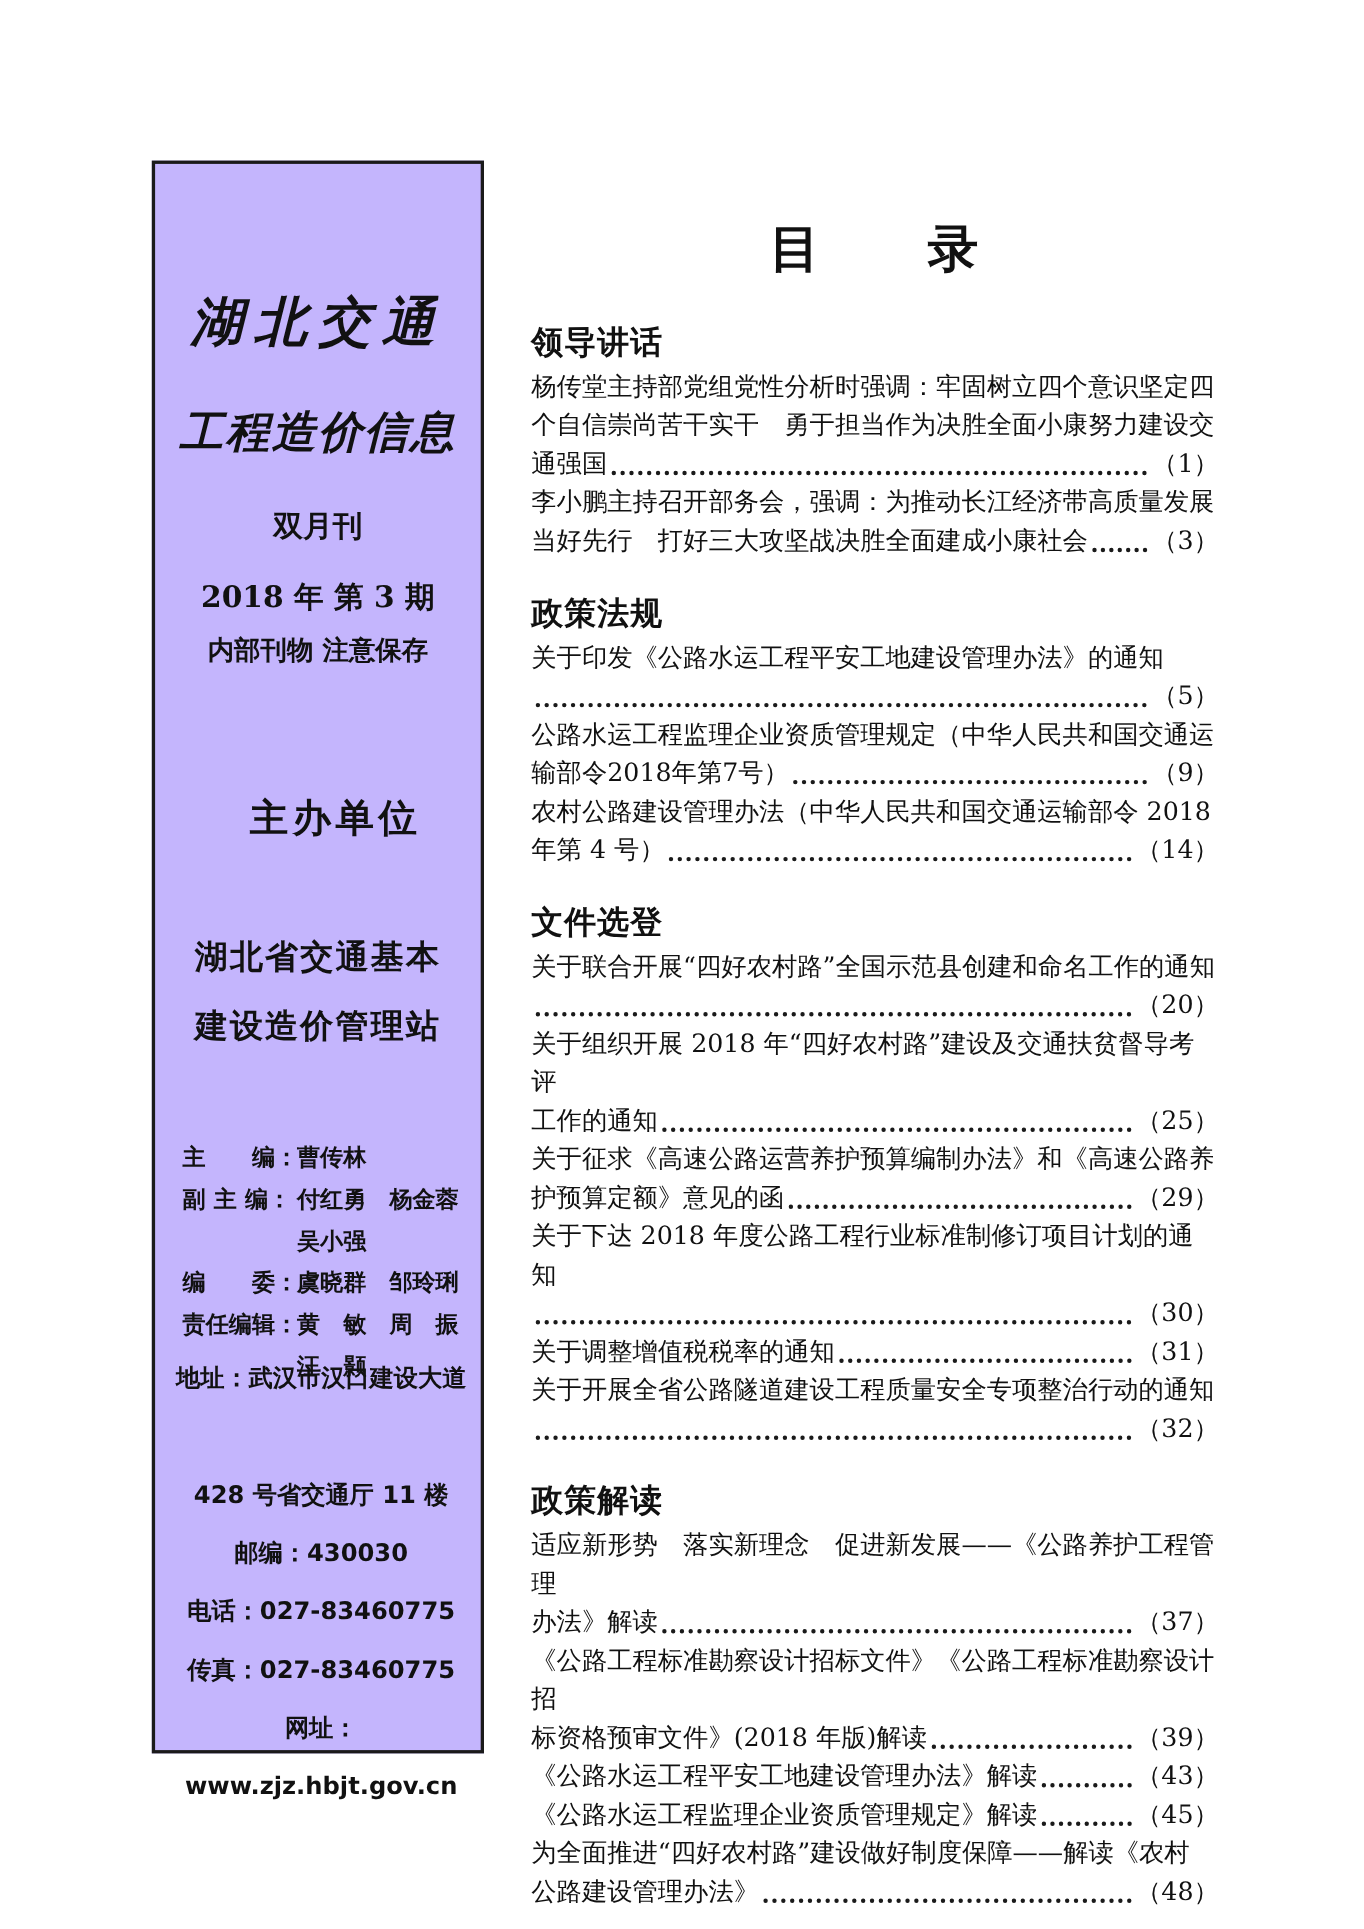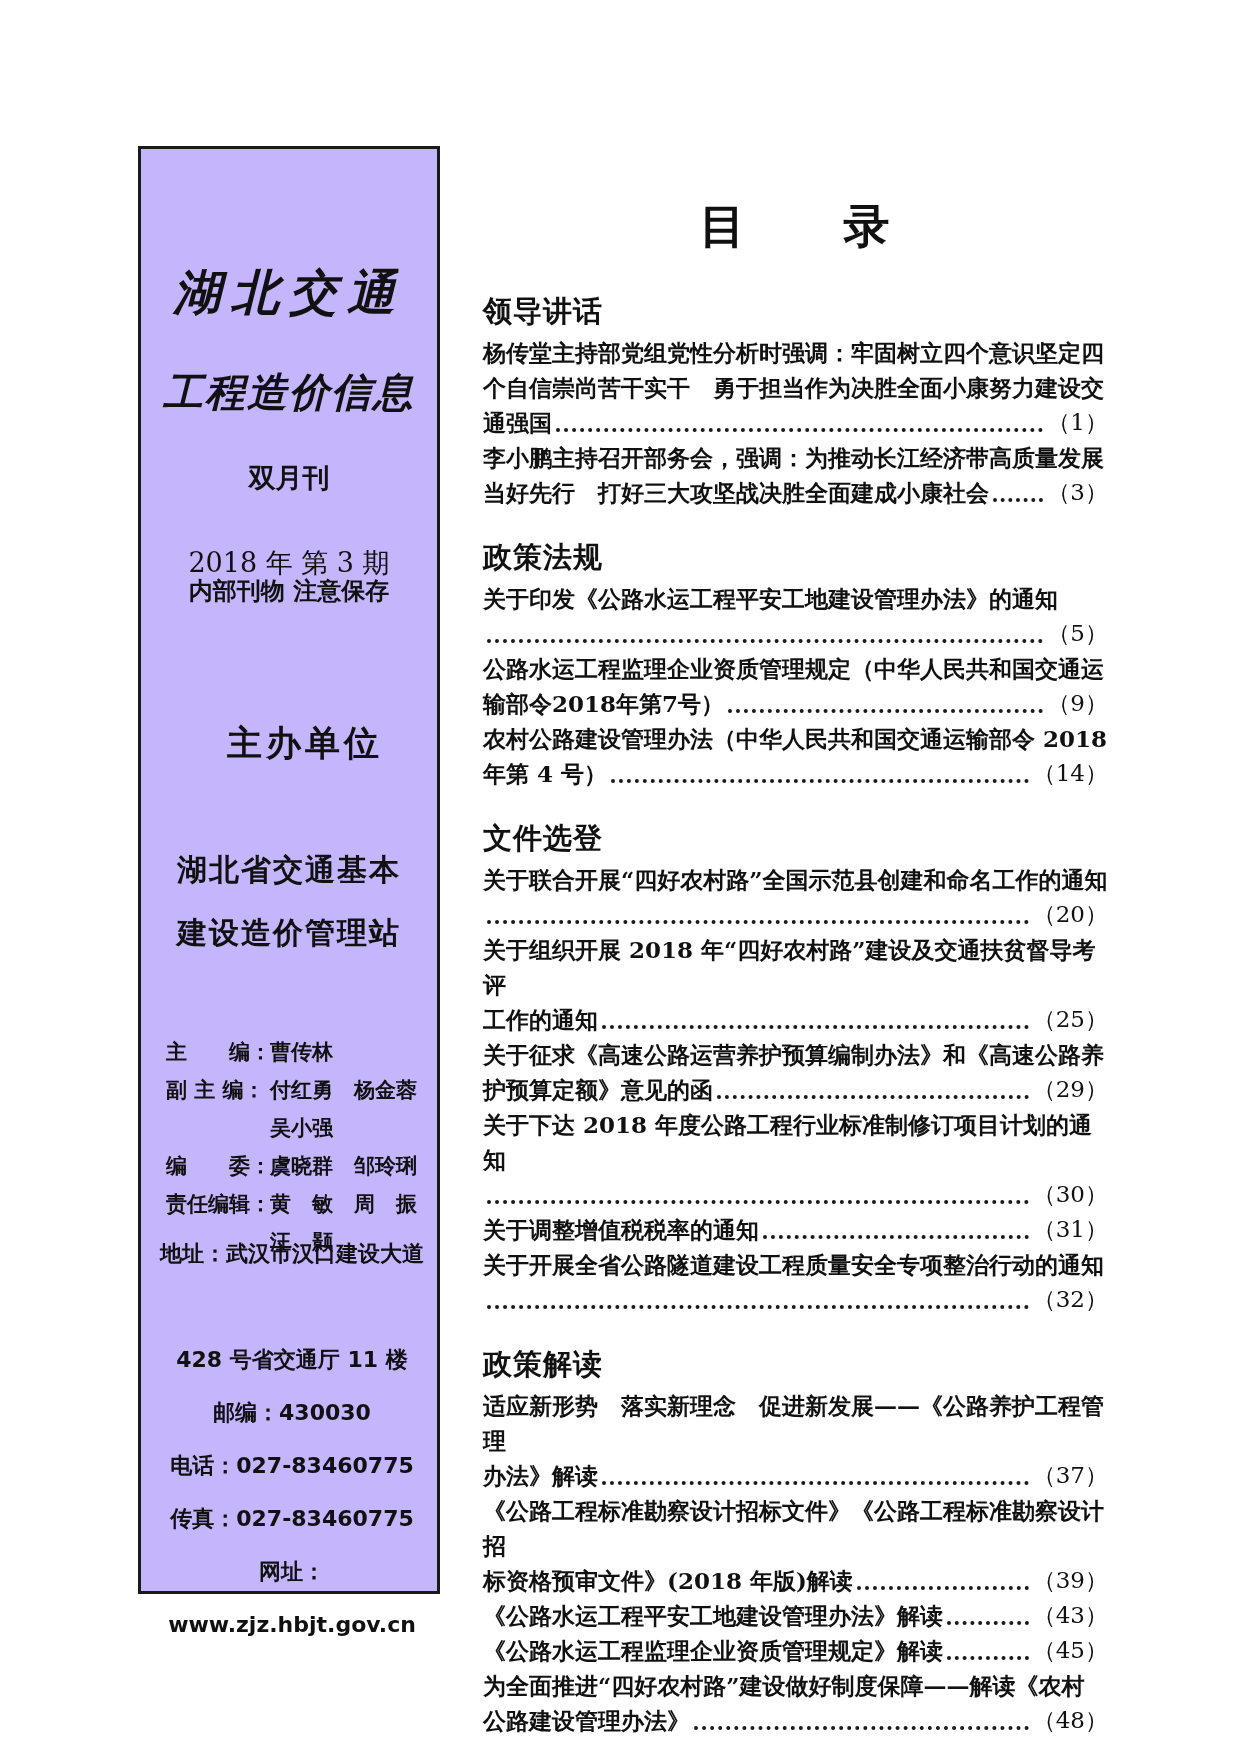--- a/index.html
+++ b/index.html
@@ -19,21 +19,21 @@
   .m-abs { position:absolute; left:0; width:100%; text-align:center; }
   .j-title1 {
     top:112px; font-family:"DejaVu Serif", serif; font-weight:bold;
     font-size:48px; letter-spacing:10px; font-style:italic;
   }
   .j-title2 {
     top:216px; font-family:"DejaVu Serif", serif; font-weight:bold;
     font-size:40px; letter-spacing:2px; font-style:italic;
   }
   .j-freq   { top:311px; font-size:27px; font-family:"DejaVu Serif", serif; font-weight:bold; }
-  .j-issue  { top:396px; font-size:27px; font-family:"DejaVu Serif", serif; font-weight:normal; }
+  .j-issue  { top:376px; font-size:27px; font-family:"DejaVu Serif", serif; font-weight:bold; }
   .j-notice { top:426px; font-size:24px; font-family:"DejaVu Serif", serif; font-weight:bold; }
   .j-org-label { top:571px; font-size:35px; font-weight:bold; letter-spacing:4px;padding-left:32px; }
   .j-org1 { top:701px; font-size:30px; font-weight:bold; letter-spacing:2px; }
   .j-org2 { top:764px; font-size:30px; font-weight:bold; letter-spacing:2px; }
 
   .editors {
     position:absolute; left:13px; top:884px; width:100%;
     padding:0 12px 0 12px; text-align:left;
     font-size:21px; font-weight:bold; line-height:38px;
   }
@@ -58,21 +58,21 @@
   .toc-section:first-of-type { margin-top:36px; }
   .toc-heading {
     font-size:29px; font-weight:bold; line-height:35px; margin-bottom:6px;
     letter-spacing:1px;
   }
   .toc-line {
     display:flex; align-items:flex-end;
     font-family:"DejaVu Serif", serif;
     font-size:23px; line-height:35px;
   }
-  .toc-text { white-space:pre-wrap;font-weight:bold; }
+  .toc-text { white-space:pre-wrap; }
   .leader {
     flex:1 1 auto; min-width:12px;
     border-bottom:4px dotted #1a1a1a;
     margin:0 4px; transform:translateY(-8px);
   }
   .toc-page { white-space:nowrap; }
 </style>
 </head>
 <body>
 

